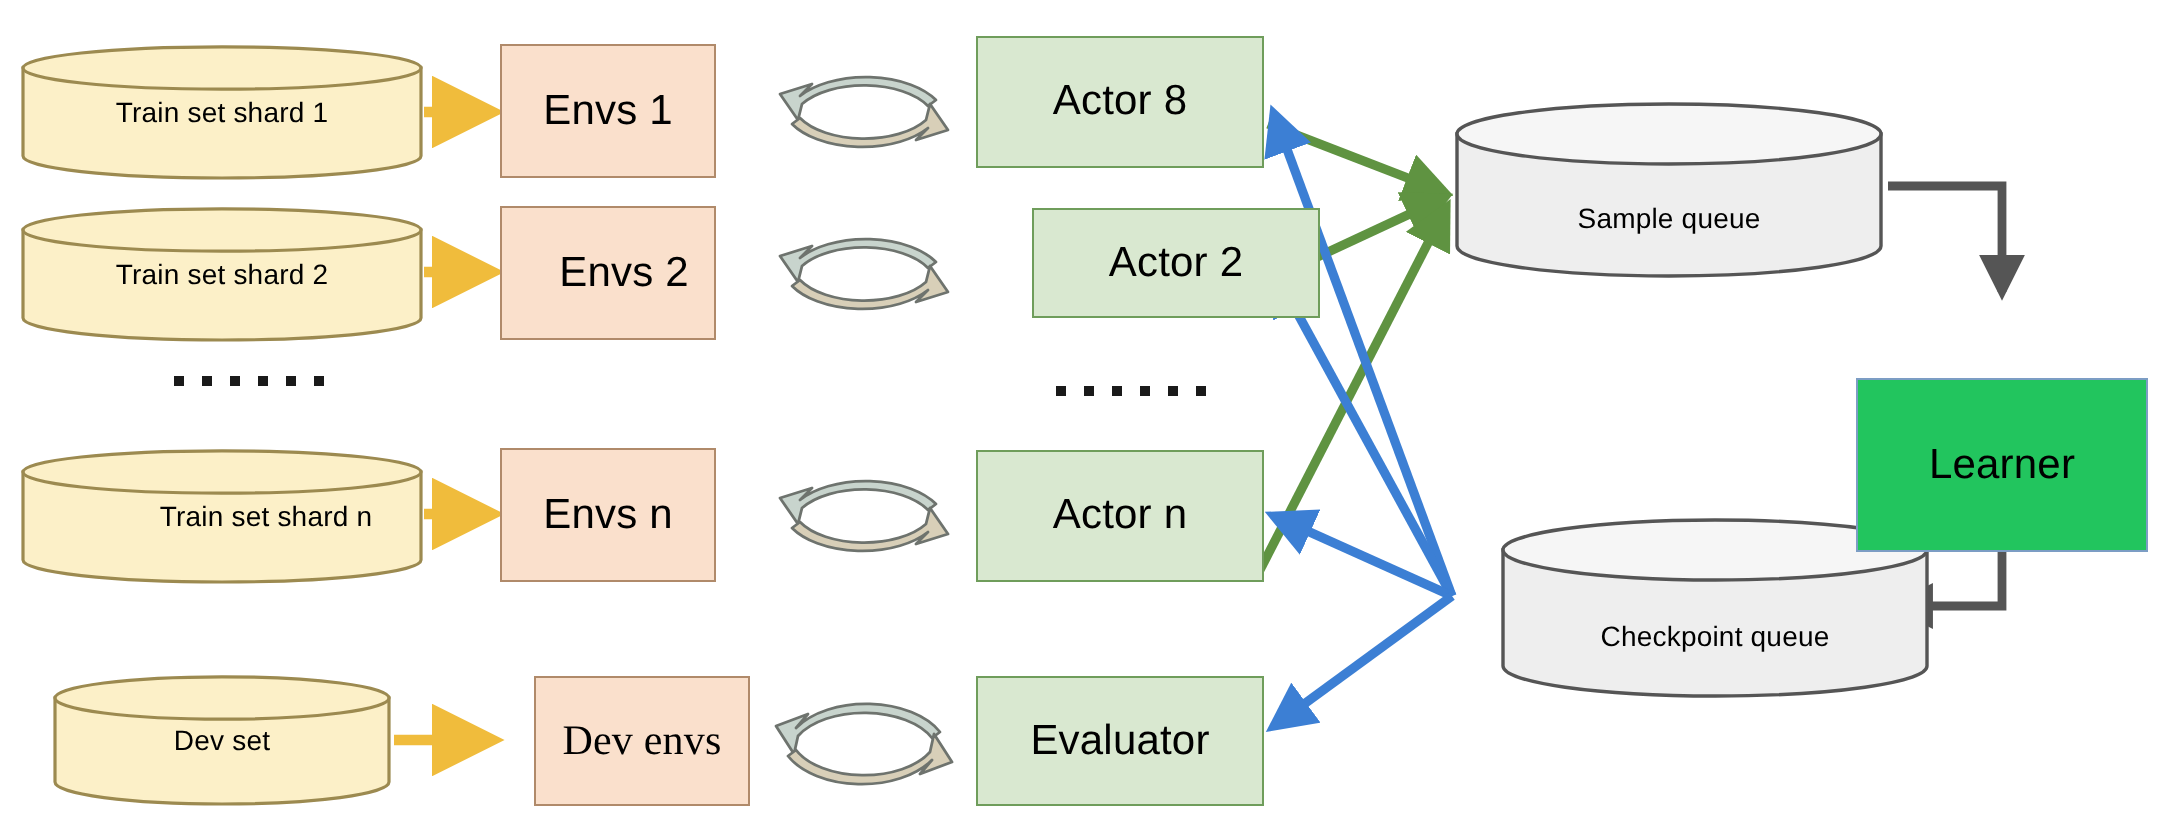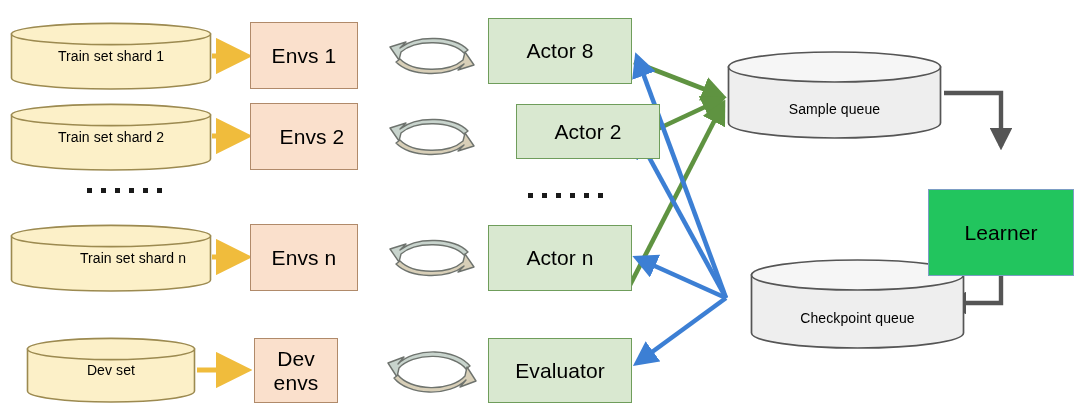--- a/index.html
+++ b/index.html
@@ -190,21 +190,21 @@
 
   <div class="node box box-env" style="left:250px; top:22px; width:108px; height:67px;">
     <span>Envs 1</span>
   </div>
   <div class="node box box-env" style="left:250px; top:103px; width:108px; height:67px;padding-left:16px;">
     <span>Envs 2</span>
   </div>
   <div class="node box box-env" style="left:250px; top:224px; width:108px; height:67px;">
     <span>Envs n</span>
   </div>
-  <div class="node box box-env" style="left:254px; top:338px; width:84px; height:65px;">
+  <div class="node box box-env" style="left:267px; top:338px; width:108px; height:65px;font-family:Liberation Serif, serif;">
     <span>Dev envs</span>
   </div>
 
   <div class="cycle-icon" style="left:386px; top:22px; width:92px; height:68px;">
     <svg width="92" height="68" viewBox="0 0 92 68">
       <path d="M82,28 A40,22 0 0,0 14,26 L20,20 L4,25 L13,38 L15,30 A36,19 0 0,1 78,31 Z" fill="#c8d4cd" stroke="#6e736e" stroke-width="1.4" stroke-linejoin="round"></path>
       <path d="M10,40 A40,22 0 0,0 78,42 L72,48 L88,43 L79,30 L77,38 A36,19 0 0,1 14,37 Z" fill="#d8cfb8" stroke="#6e736e" stroke-width="1.4" stroke-linejoin="round"></path>
     </svg>
   </div>
   <div class="cycle-icon" style="left:386px; top:103px; width:92px; height:68px;">

